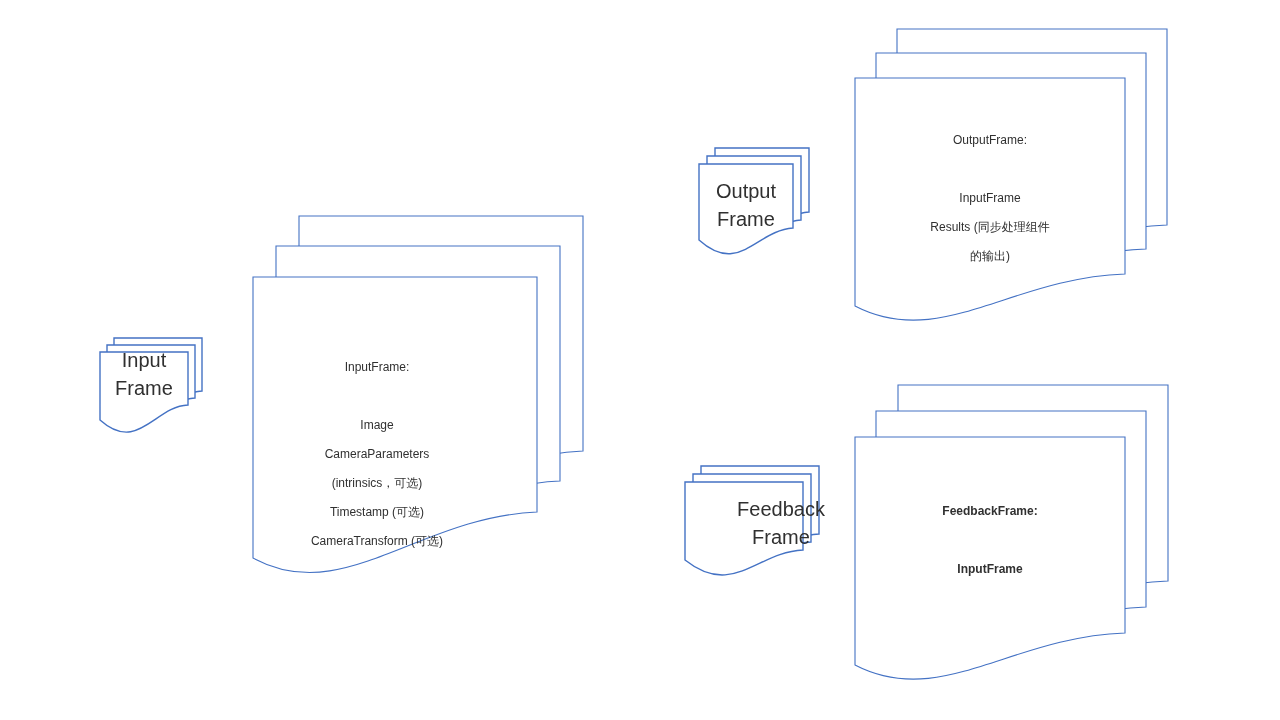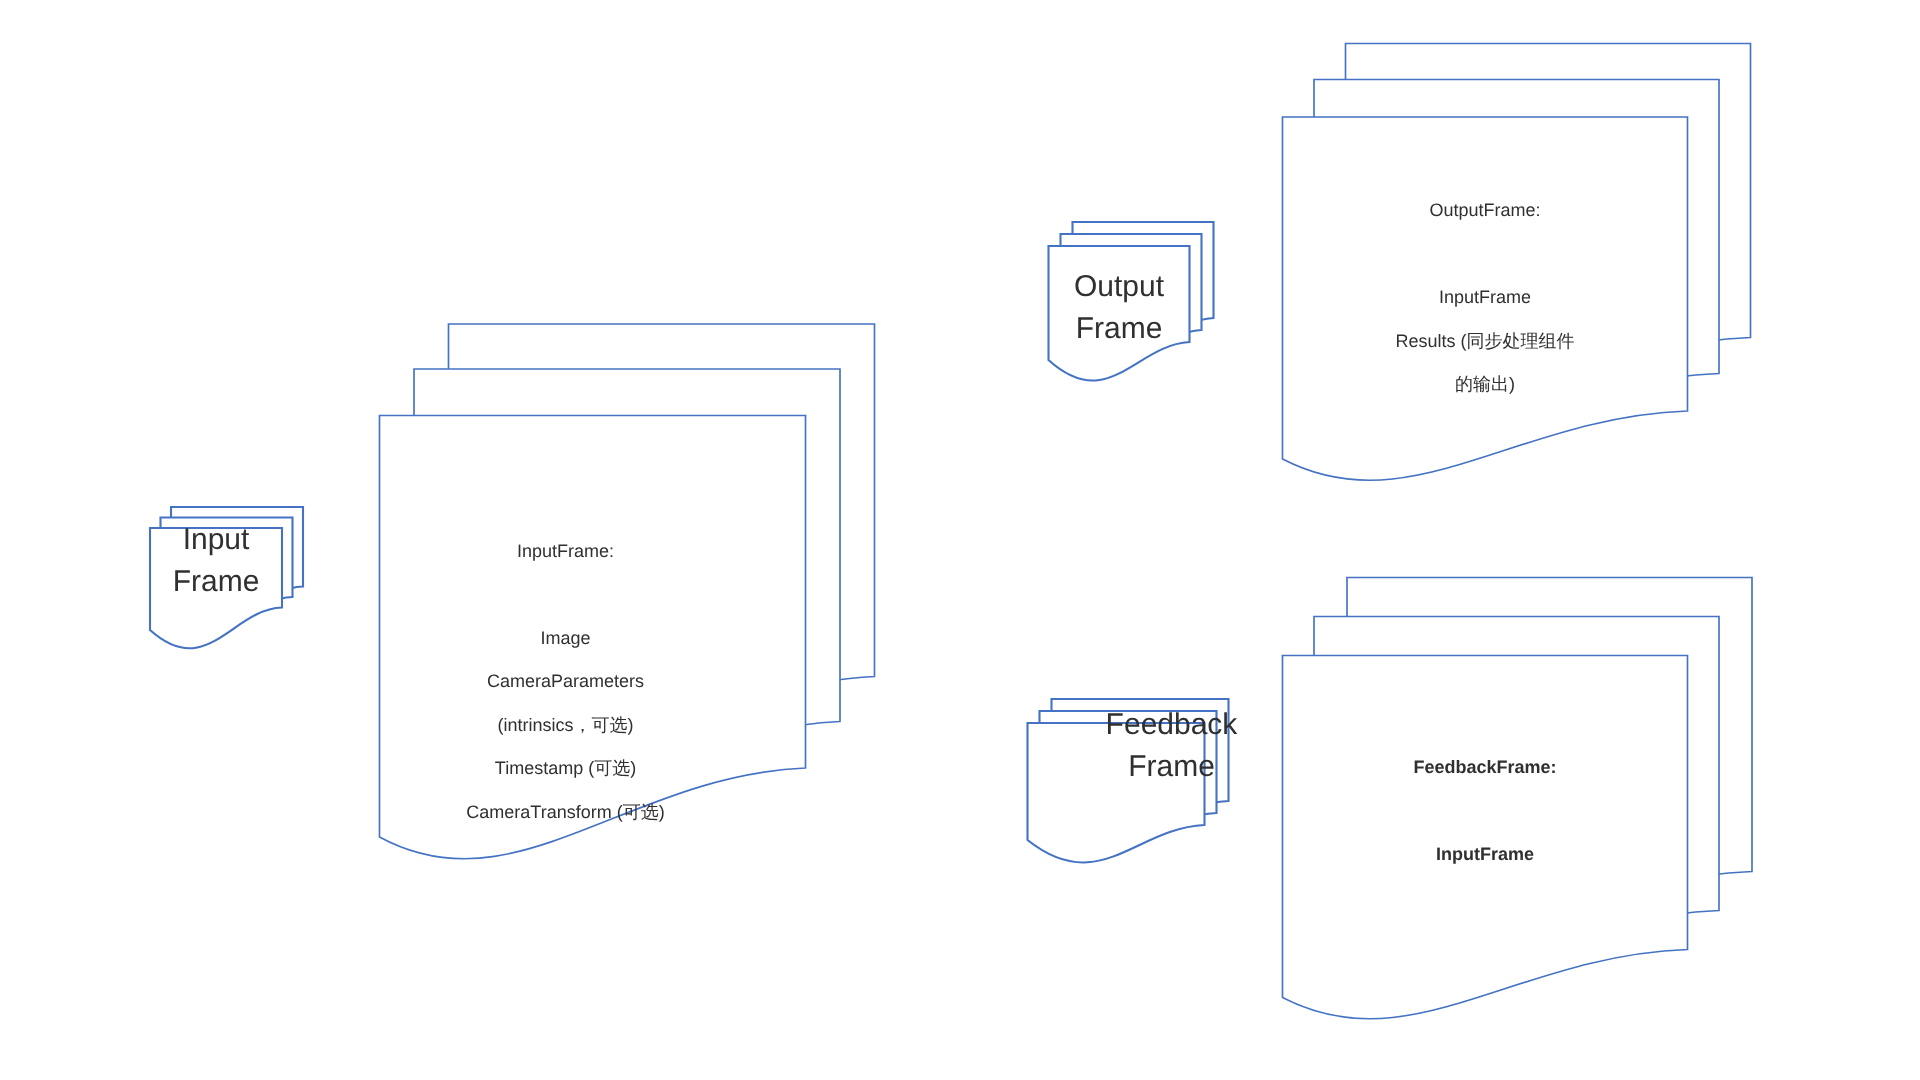--- a/index.html
+++ b/index.html
@@ -116,21 +116,21 @@
   </div>
 
   <div class="doc-label large" style="left:855px; top:126px; width:270px;">
     <div class="tl">OutputFrame:</div>
     <div class="tl"></div>
     <div class="tl">InputFrame</div>
     <div class="tl">Results (同步处理组件</div>
     <div class="tl">的输出)</div>
   </div>
 
-  <div class="doc-label small" style="left:685px; top:469px; width:112px;padding-left:40px;">
+  <div class="doc-label small" style="left:685px; top:495px; width:112px;padding-left:40px;">
     <div class="tl">Feedback</div>
     <div class="tl">Frame</div>
   </div>
 
   <div class="doc-label large" style="left:855px; top:497px; width:270px;font-weight:bold;">
     <div class="tl">FeedbackFrame:</div>
     <div class="tl"></div>
     <div class="tl">InputFrame</div>
   </div>
 

